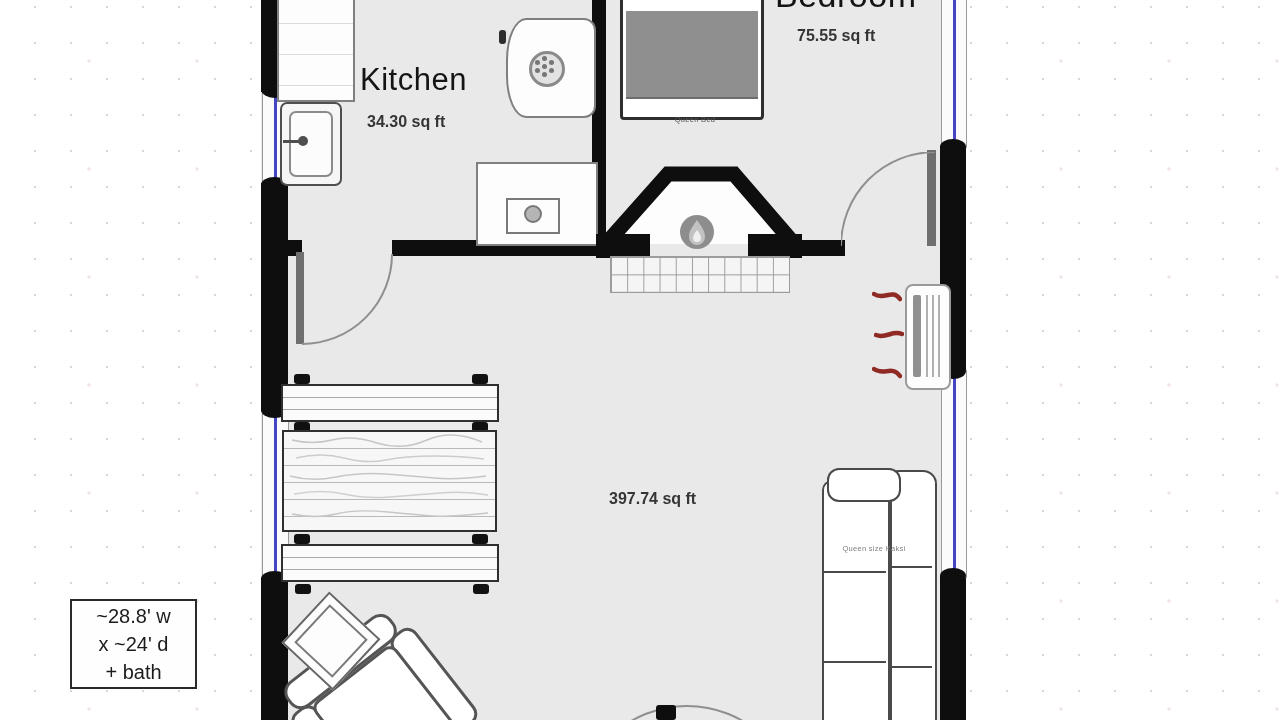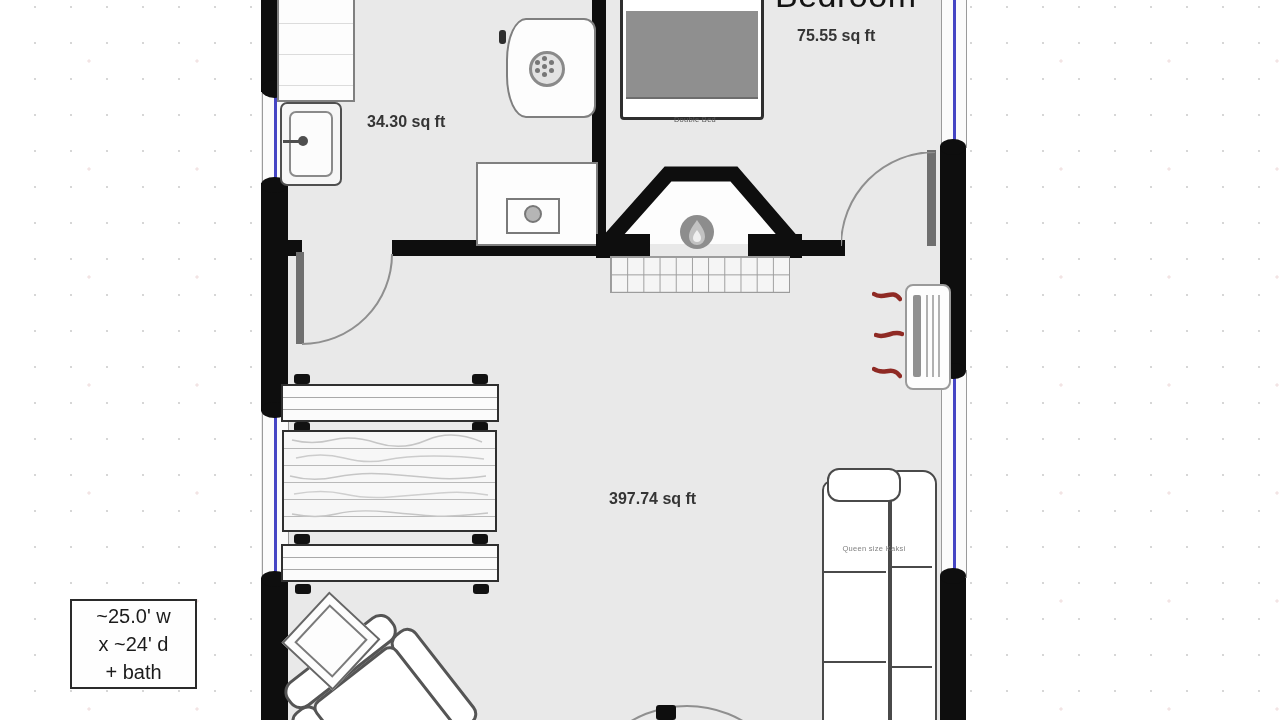--- a/index.html
+++ b/index.html
@@ -126,21 +126,21 @@
   <div class="abs appl-circle" style="left:529px;top:51px;width:30px;height:30px;"></div>
   <div class="abs appl-dots" style="left:542px;top:64px;"></div>
 
   <div class="abs counter" style="left:476px;top:162px;width:118px;height:80px;"></div>
   <div class="abs unit-inner" style="left:506px;top:198px;width:50px;height:32px;"></div>
   <div class="abs unit-dot" style="left:524px;top:205px;width:14px;height:14px;"></div>
 
   <div class="abs bedframe" style="left:620px;top:-28px;width:138px;height:142px;">
     <div class="abs blanket" style="left:3px;top:36px;right:3px;height:86px;"></div>
   </div>
-  <div class="abs tinylabel" style="left:630px;top:115px;width:130px;">Double Bed</div>
+  <div class="abs tinylabel" style="left:630px;top:115px;width:130px;">Queen Bed</div>
 
   <svg class="abs" style="left:596px;top:164px;" width="208" height="94" viewBox="0 0 208 94">
     <path d="M6,80 L72,10 L138,10 L202,80 Z" fill="#fdfdfd" stroke="none"></path>
     <path d="M8,82 L72,10 L138,10 L200,82" fill="none" stroke="#0e0e0e" stroke-width="15"></path>
     <rect x="0" y="70" width="54" height="24" fill="#0e0e0e"></rect>
     <rect x="152" y="70" width="54" height="24" fill="#0e0e0e"></rect>
     <circle cx="101" cy="68" r="17" fill="#8d8d8d"></circle>
     <path d="M101,56 C97,62 93,66 93,73 A8,8 0 0 0 109,73 C109,66 105,62 101,56 Z" fill="#c2c2c2"></path>
     <path d="M101,66 C99,69 97,71 97,74 A4,4 0 0 0 105,74 C105,71 103,69 101,66 Z" fill="#efefef"></path>
   </svg>
@@ -195,26 +195,27 @@
   <svg class="abs" style="left:872px;top:286px;" width="30" height="18" viewBox="0 0 30 18">
     <path d="M28,13 C20,2 12,15 2,8" fill="none" stroke="#8f2a24" stroke-width="4.5" stroke-linecap="round"></path>
   </svg>
   <svg class="abs" style="left:874px;top:328px;" width="30" height="14" viewBox="0 0 30 14">
     <path d="M28,6 C18,2 12,11 2,7" fill="none" stroke="#8f2a24" stroke-width="4.5" stroke-linecap="round"></path>
   </svg>
   <svg class="abs" style="left:872px;top:362px;" width="30" height="18" viewBox="0 0 30 18">
     <path d="M28,14 C20,3 12,14 2,7" fill="none" stroke="#8f2a24" stroke-width="4.5" stroke-linecap="round"></path>
   </svg>
 
+  <div class="abs roomname" style="left:360px;top:62px;">Kitchen</div>
   <div class="abs roomarea" style="left:367px;top:113px;">34.30 sq ft</div>
 
   <div class="abs roomname" style="left:775px;top:-24px;font-size:34px;">Bedroom</div>
   <div class="abs roomarea" style="left:797px;top:27px;">75.55 sq ft</div>
 
   <div class="abs roomarea" style="left:609px;top:490px;">397.74 sq ft</div>
 
   <div class="abs dimbox" style="left:70px;top:599px;width:123px;height:86px;">
-    <div>~25.0' w</div>
+    <div>~28.8' w</div>
     <div>x ~24' d</div>
     <div>+ bath</div>
   </div>
 
 </div>
 
 </body></html>

